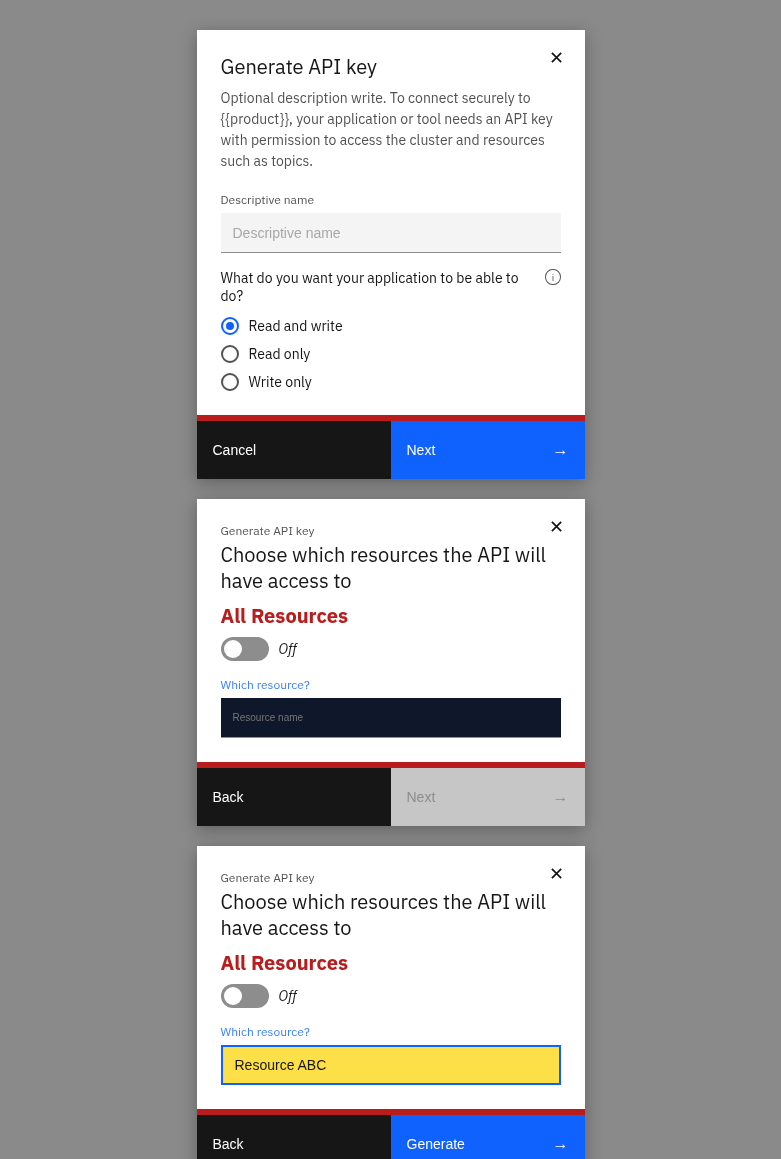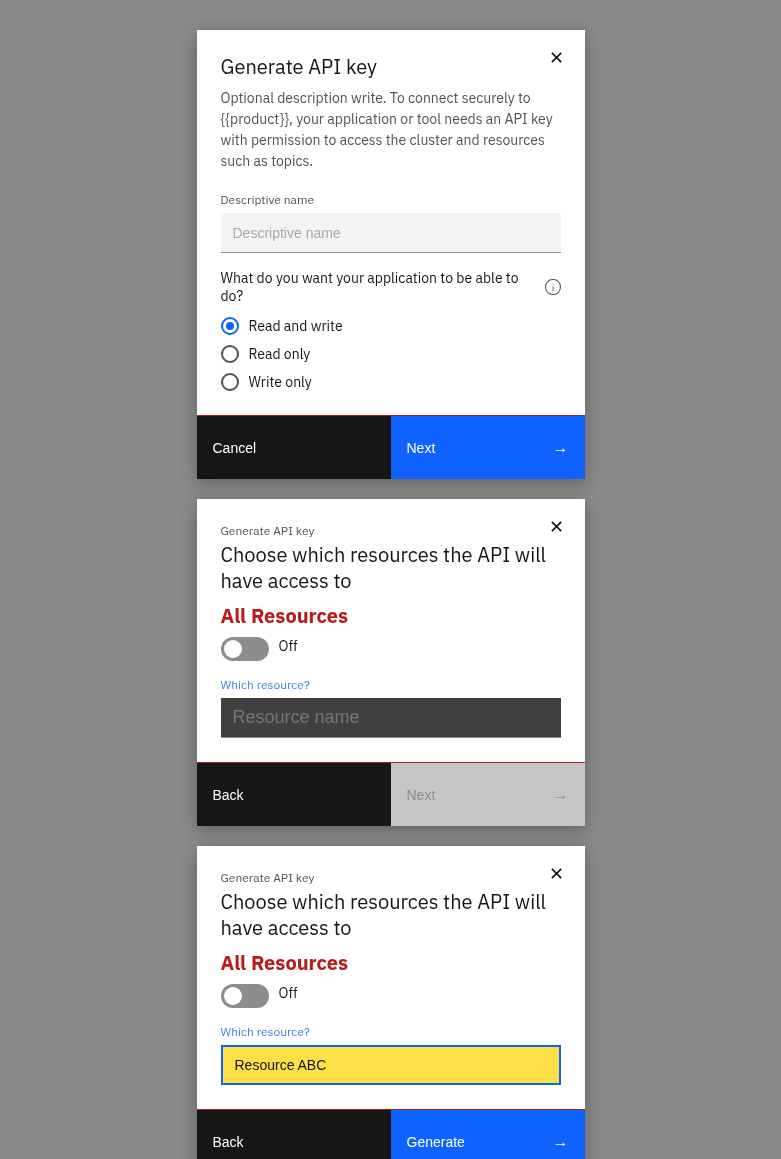--- a/index.html
+++ b/index.html
@@ -72,21 +72,21 @@
       font-size: 14px;
       color: #161616;
       outline: none;
     }
     .text-input::placeholder { color: #a8a8a8; }
     .question-label {
       font-size: 14px;
       color: #161616;
       margin: 16px 0 12px 0;
       display: flex;
-      align-items: center;
+      align-items: flex-start;
       gap: 20px;
     }
     .info-icon {
       width: 16px;
       height: 16px;
       border-radius: 50%;
       border: 1px solid #525252;
       display: inline-flex;
       align-items: center;
       justify-content: center;
@@ -125,21 +125,21 @@
       border-radius: 50%;
       background: #0f62fe;
     }
     .radio-label {
       font-size: 14px;
       color: #161616;
     }
     .modal-footer {
       display: flex;
       height: 64px;
-      border-top: 1px solid #b91c1c;
+      border-top: 6px solid #b91c1c;
     }
     .btn-cancel, .btn-back {
       flex: 1;
       background: #161616;
       color: #ffffff;
       border: none;
       font-size: 14px;
       cursor: pointer;
       display: flex;
       align-items: center;
@@ -171,23 +171,24 @@
       padding: 0 16px;
     }
     .section-label {
       font-size: 20px;
       color: #b91c1c;
       margin-bottom: 8px;
       font-weight: 700;
     }
     .toggle-row {
       display: flex;
-      align-items: flex-start;
+      align-items: center;
       gap: 10px;
       margin-bottom: 16px;
+      font-style: italic;
     }
     .toggle {
       width: 48px;
       height: 24px;
       border-radius: 12px;
       background: #8d8d8d;
       position: relative;
       cursor: pointer;
       display: flex;
       align-items: center;
@@ -221,23 +222,23 @@
       padding: 0 12px;
       font-size: 14px;
       color: #161616;
       outline: none;
     }
     .resource-input-empty {
       width: 100%;
       height: 40px;
       border: none;
       border-bottom: 1px solid #8d8d8d;
-      background: #404040;
+      background: #0f172a;
       padding: 0 12px;
-      font-size: 18px;
+      font-size: 10px;
       color: #a8a8a8;
       outline: none;
     }
   </style>
 </head>
 <body>
 
 <div class="modal">
   <div class="modal-body">
     <button class="close-btn">✕</button>

